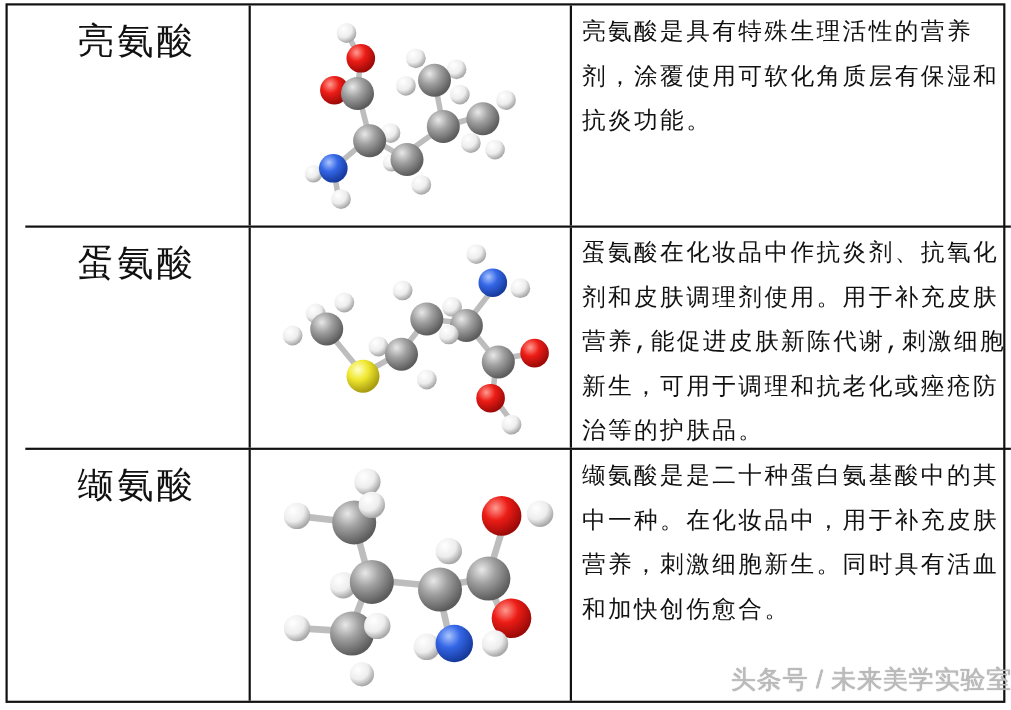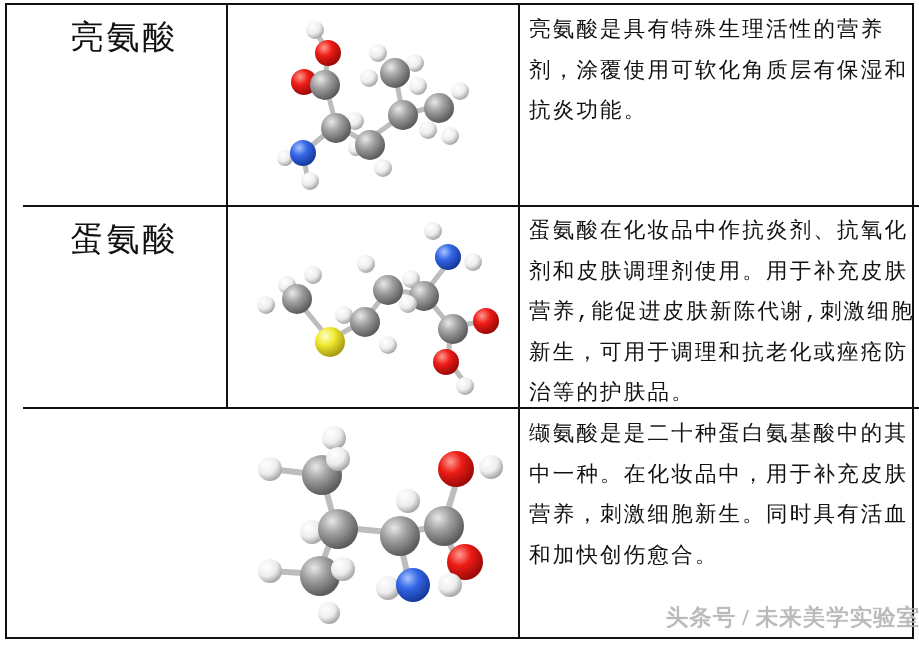--- a/index.html
+++ b/index.html
@@ -11,21 +11,21 @@
   .row + .row { border-top:2px solid #111; }
   .cell { position:absolute; top:0; bottom:0; box-sizing:border-box; }
   .c1 { left:0; width:205px; border-right:2px solid #111; }
   .c2 { left:205px; width:292px; border-right:2px solid #111; }
   .c3 { left:497px; width:408px; }
   .name { position:absolute; left:0; right:0; top:10px; text-align:center;
           font-size:33px; letter-spacing:3px; font-weight:normal; }
   .desc { position:absolute; left:9px; right:6px; top:4px; font-size:21.5px;
           line-height:40.5px; letter-spacing:2.2px; word-break:break-all; }
   .mol { position:absolute; left:0; top:0; }
-  .watermark { position:absolute; right:8px; bottom:4px; font-family:Liberation Serif, serif;
+  .watermark { position:absolute; right:8px; bottom:4px; font-family:Liberation Sans, sans-serif;
                font-size:23px; color:#bcbcbc; letter-spacing:0.5px;
                text-shadow: 0 0 1px #888; }
 </style>
 </head>
 <body>
 
 <svg width="0" height="0" style="position:absolute">
   <defs>
     <radialGradient id="gC" cx="35%" cy="30%" r="70%">
       <stop offset="0%" stop-color="#e8e8e8"></stop>
@@ -143,20 +143,23 @@
         <circle cx="218" cy="155" r="13" fill="url(#gO)"></circle>
         <circle cx="237" cy="179" r="9" fill="url(#gH)"></circle>
       </svg>
     </div>
     <div class="cell c3">
       <div class="desc">蛋氨酸在化妆品中作抗炎剂、抗氧化剂和皮肤调理剂使用。用于补充皮肤营养,能促进皮肤新陈代谢,刺激细胞新生，可用于调理和抗老化或痤疮防治等的护肤品。</div>
     </div>
   </div>
 
   <div class="row" style="top:402px; height:230px;">
+    <div class="cell c1">
+      <div class="name">缬氨酸</div>
+    </div>
     <div class="cell c2">
       <svg class="mol" width="292" height="230">
         <g stroke="#bdbdbd" stroke-width="6" stroke-linecap="round">
           <line x1="94" y1="66" x2="108" y2="118"></line>
             <line x1="108" y1="118" x2="90" y2="165"></line>
           <line x1="108" y1="118" x2="170" y2="124"></line>
             <line x1="170" y1="124" x2="215" y2="117"></line>
           <line x1="215" y1="117" x2="230" y2="68"></line>
             <line x1="215" y1="117" x2="230" y2="155"></line>
           <line x1="170" y1="124" x2="181" y2="172"></line>

